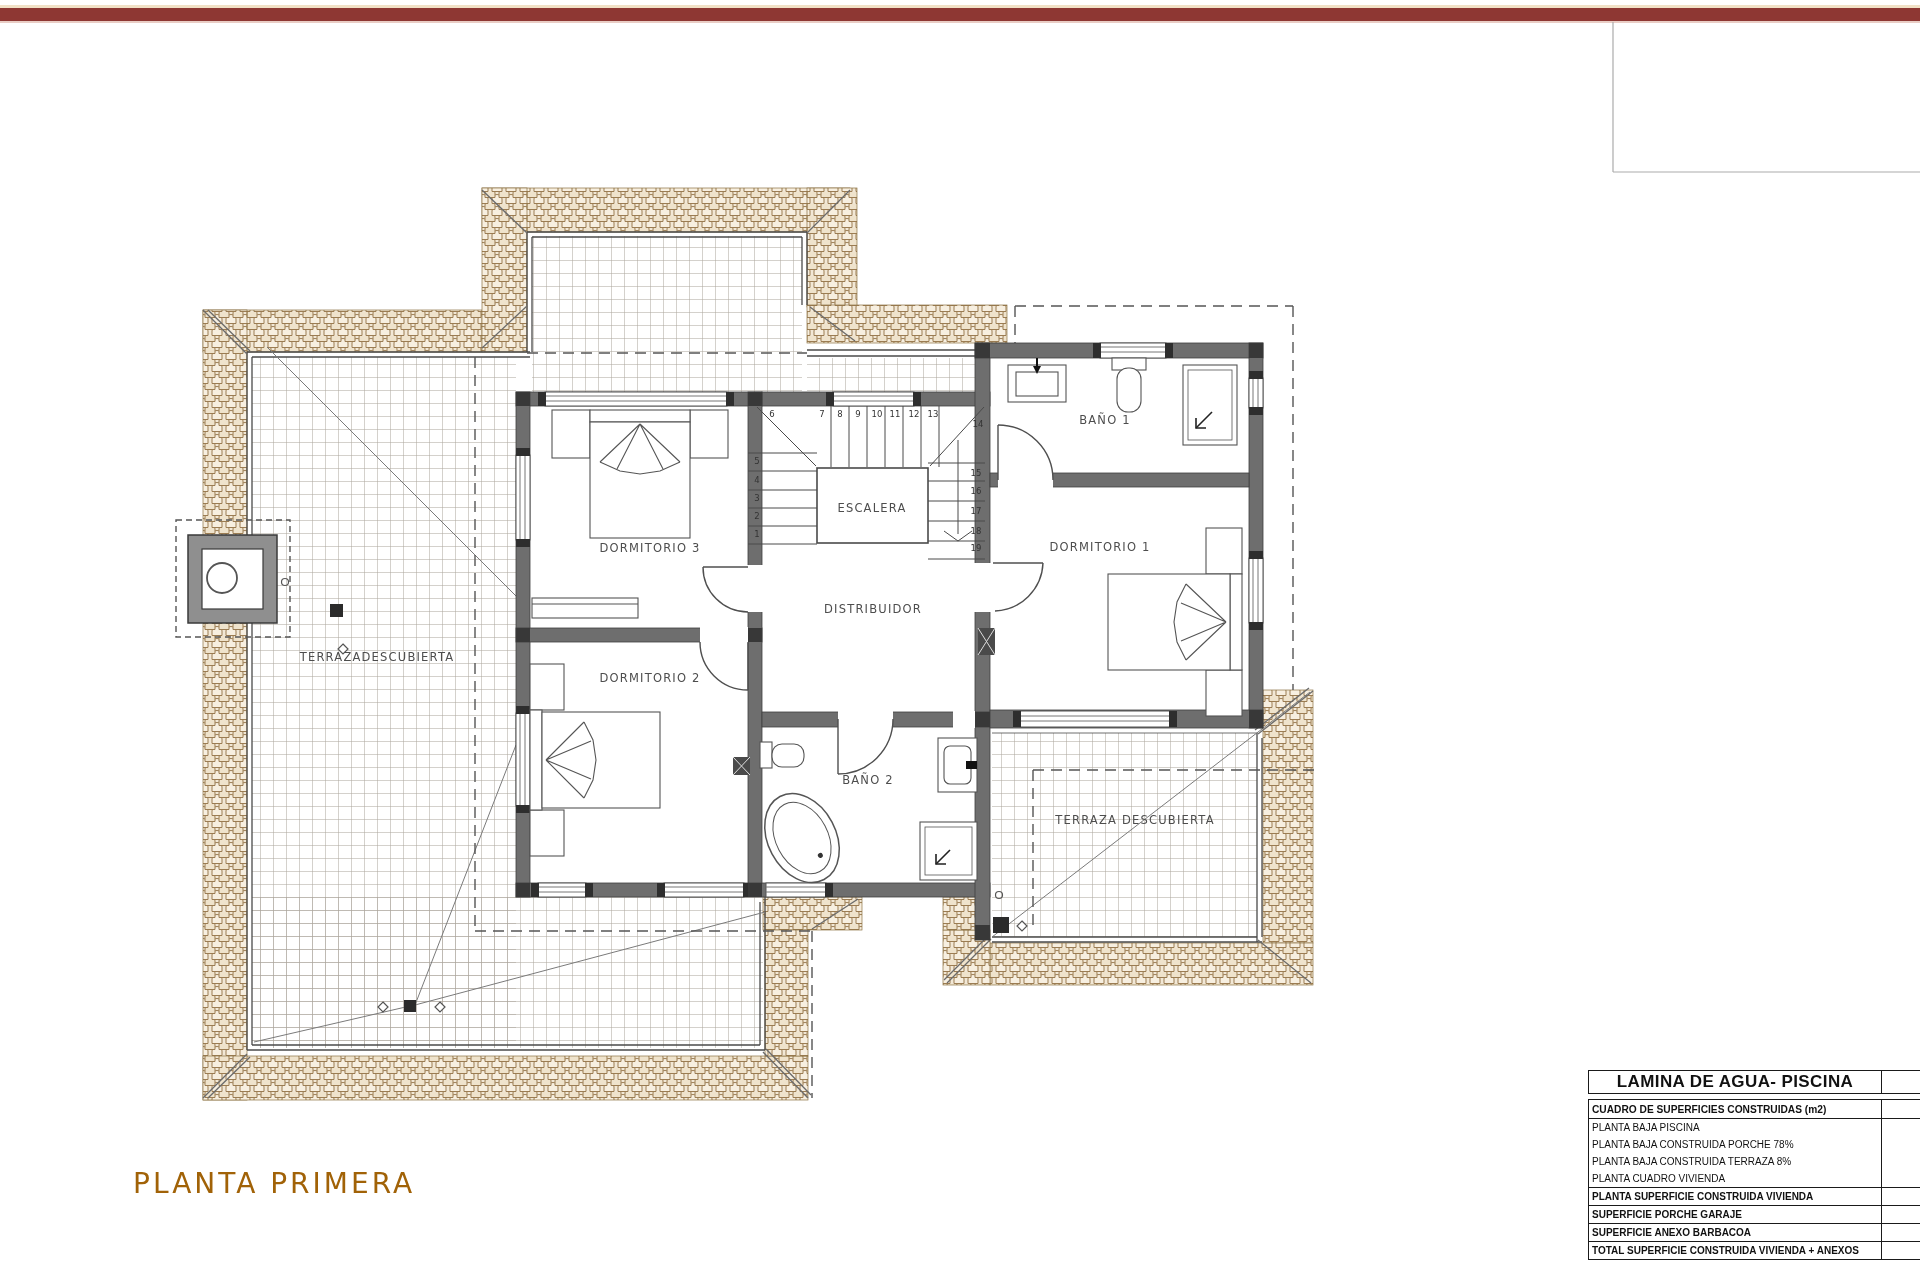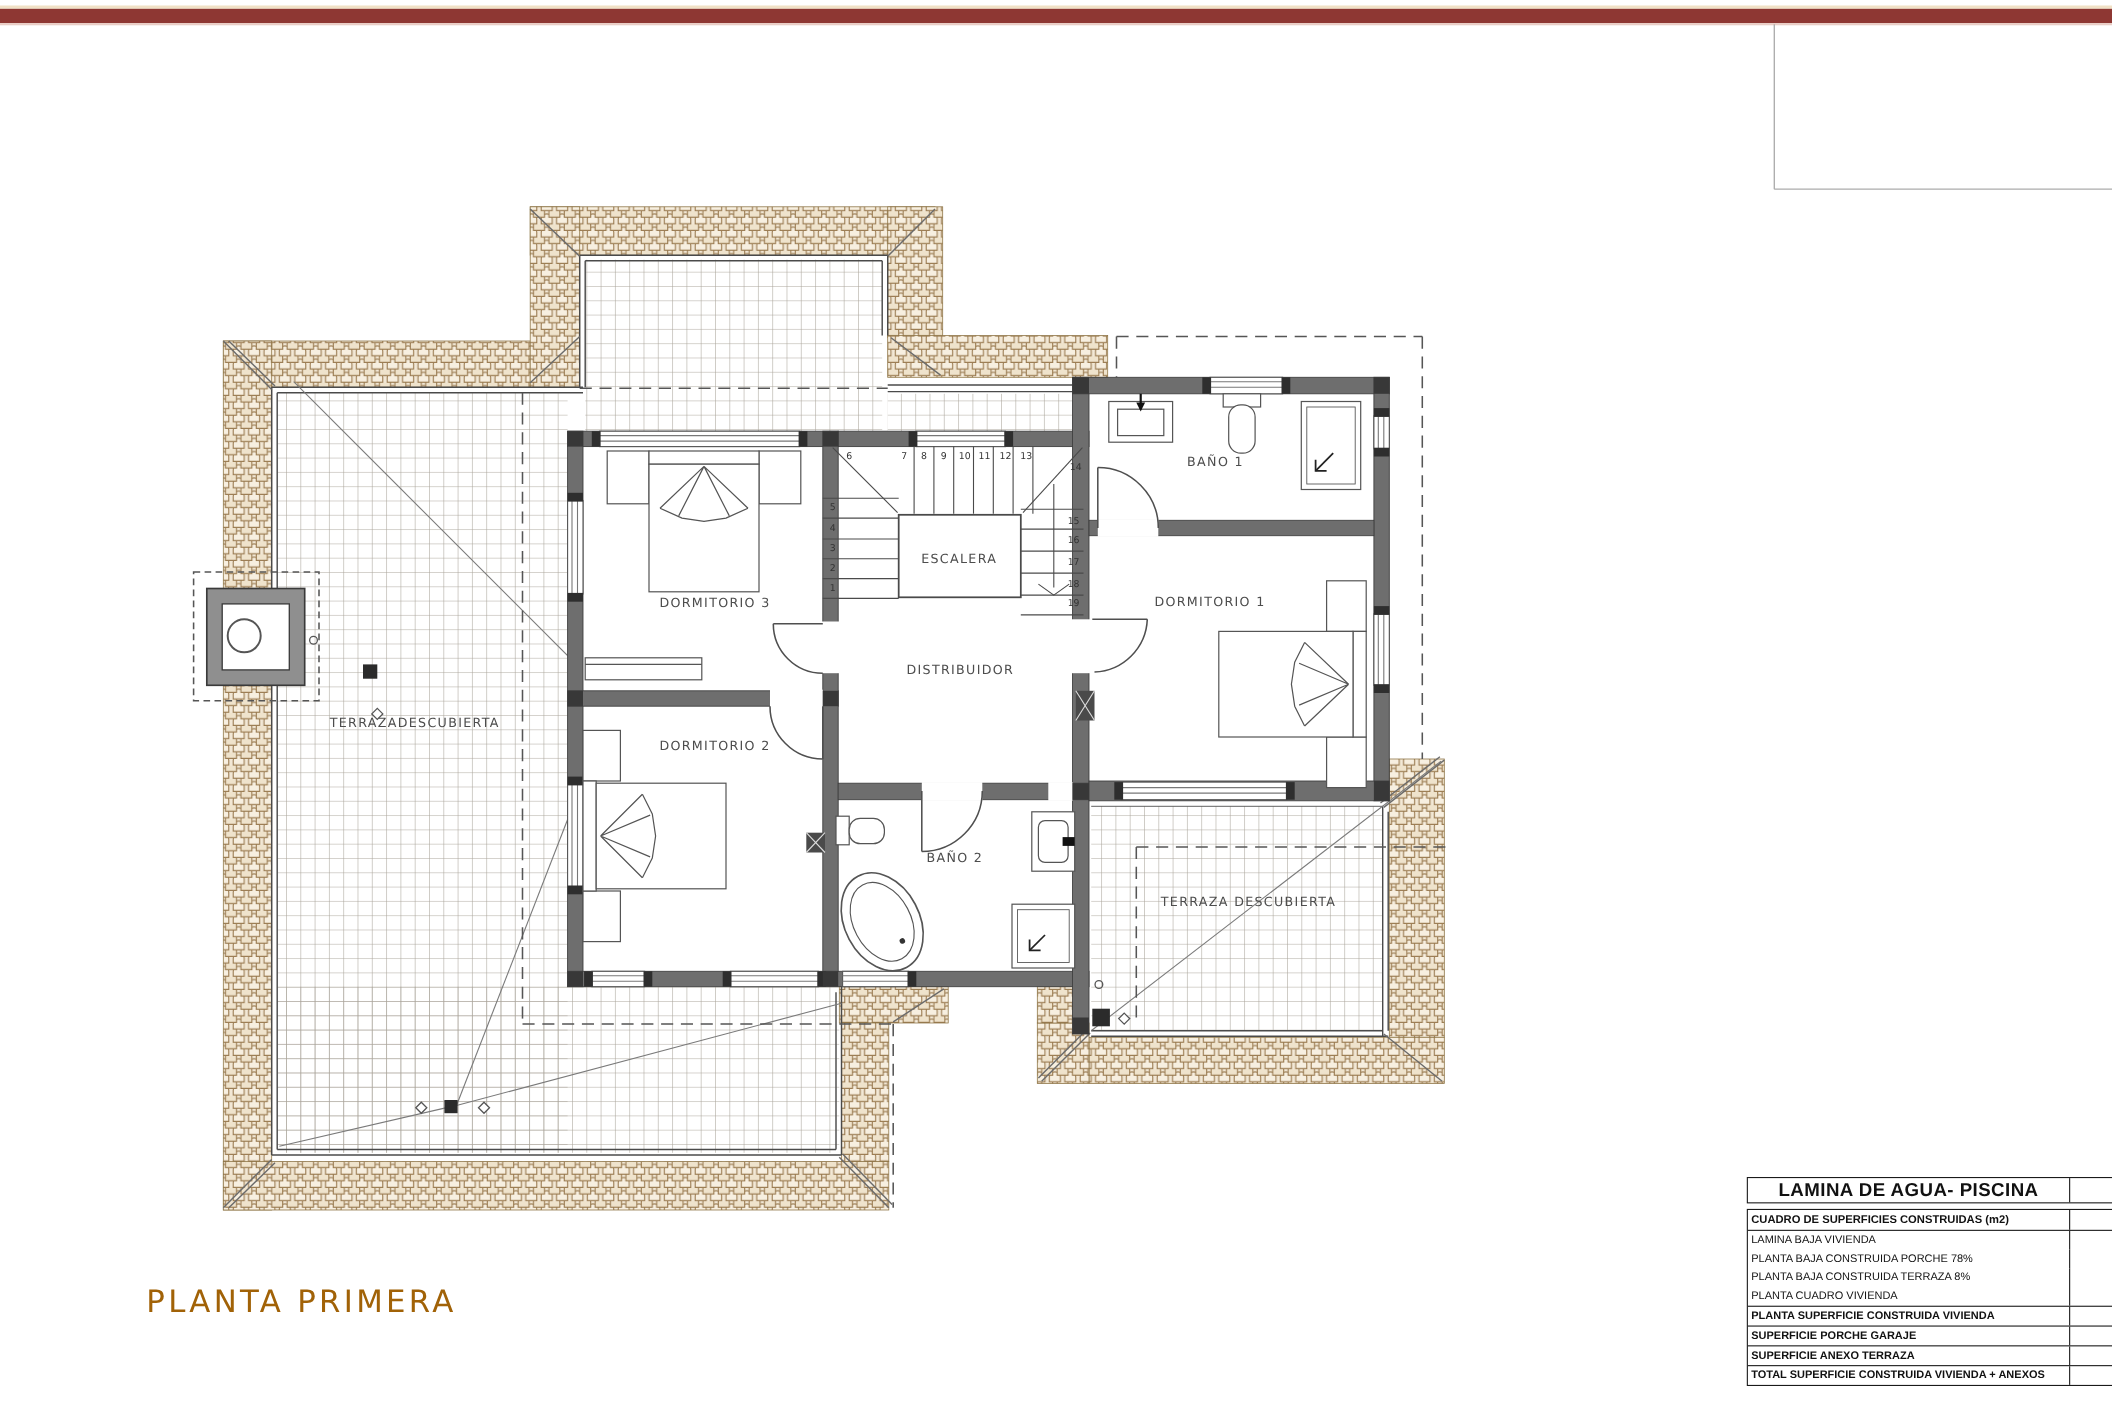--- a/index.html
+++ b/index.html
@@ -429,21 +429,21 @@
   <div class="lamina">
     <div class="lab">LAMINA DE AGUA- PISCINA</div>
     <div class="val"></div>
   </div>
   <div class="stable">
     <div class="srow header">
       <div class="lab">CUADRO DE SUPERFICIES CONSTRUIDAS (m2)</div>
       <div class="val"></div>
     </div>
     <div class="srow">
-      <div class="lab">LAMINA BAJA VIVIENDA</div>
+      <div class="lab">PLANTA BAJA PISCINA</div>
       <div class="val"></div>
     </div>
     <div class="srow">
       <div class="lab">PLANTA BAJA CONSTRUIDA PORCHE 78%</div>
       <div class="val"></div>
     </div>
     <div class="srow">
       <div class="lab">PLANTA BAJA CONSTRUIDA TERRAZA 8%</div>
       <div class="val"></div>
     </div>
@@ -453,21 +453,21 @@
     </div>
     <div class="srow bold sep">
       <div class="lab">PLANTA SUPERFICIE CONSTRUIDA VIVIENDA</div>
       <div class="val"></div>
     </div>
     <div class="srow bold sep">
       <div class="lab">SUPERFICIE PORCHE GARAJE</div>
       <div class="val"></div>
     </div>
     <div class="srow bold sep">
-      <div class="lab">SUPERFICIE ANEXO TERRAZA</div>
+      <div class="lab">SUPERFICIE ANEXO BARBACOA</div>
       <div class="val"></div>
     </div>
     <div class="srow bold sep">
       <div class="lab">TOTAL SUPERFICIE CONSTRUIDA VIVIENDA + ANEXOS</div>
       <div class="val"></div>
     </div>
   </div>
 </div>
 
 </div>

